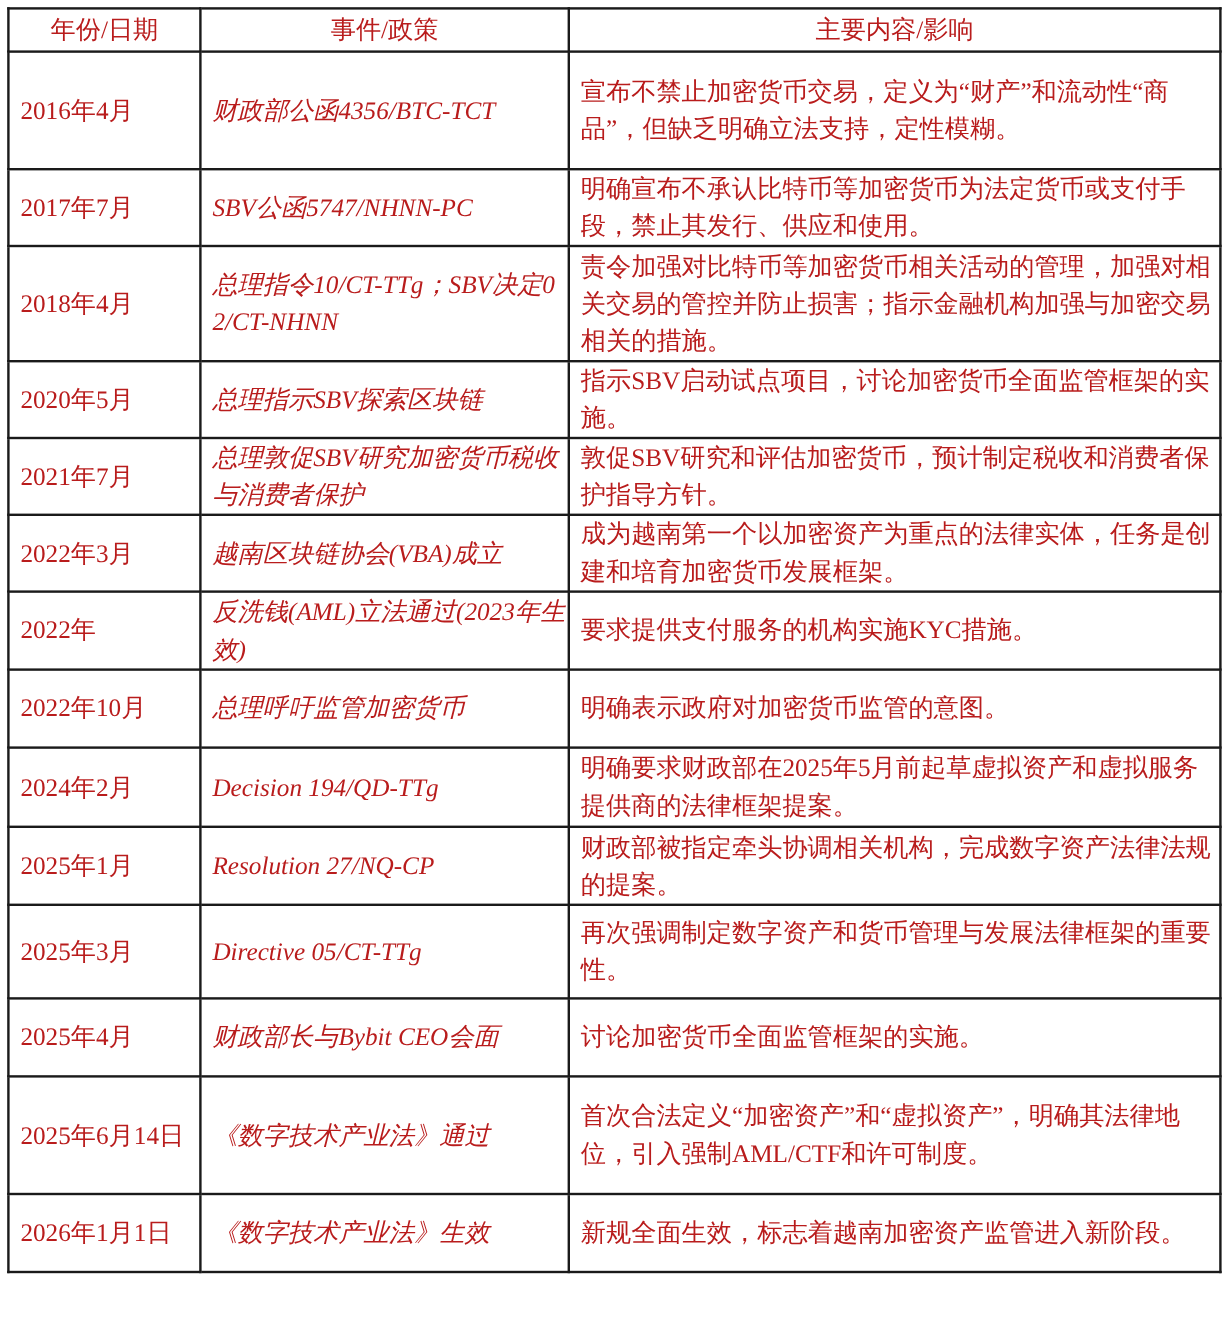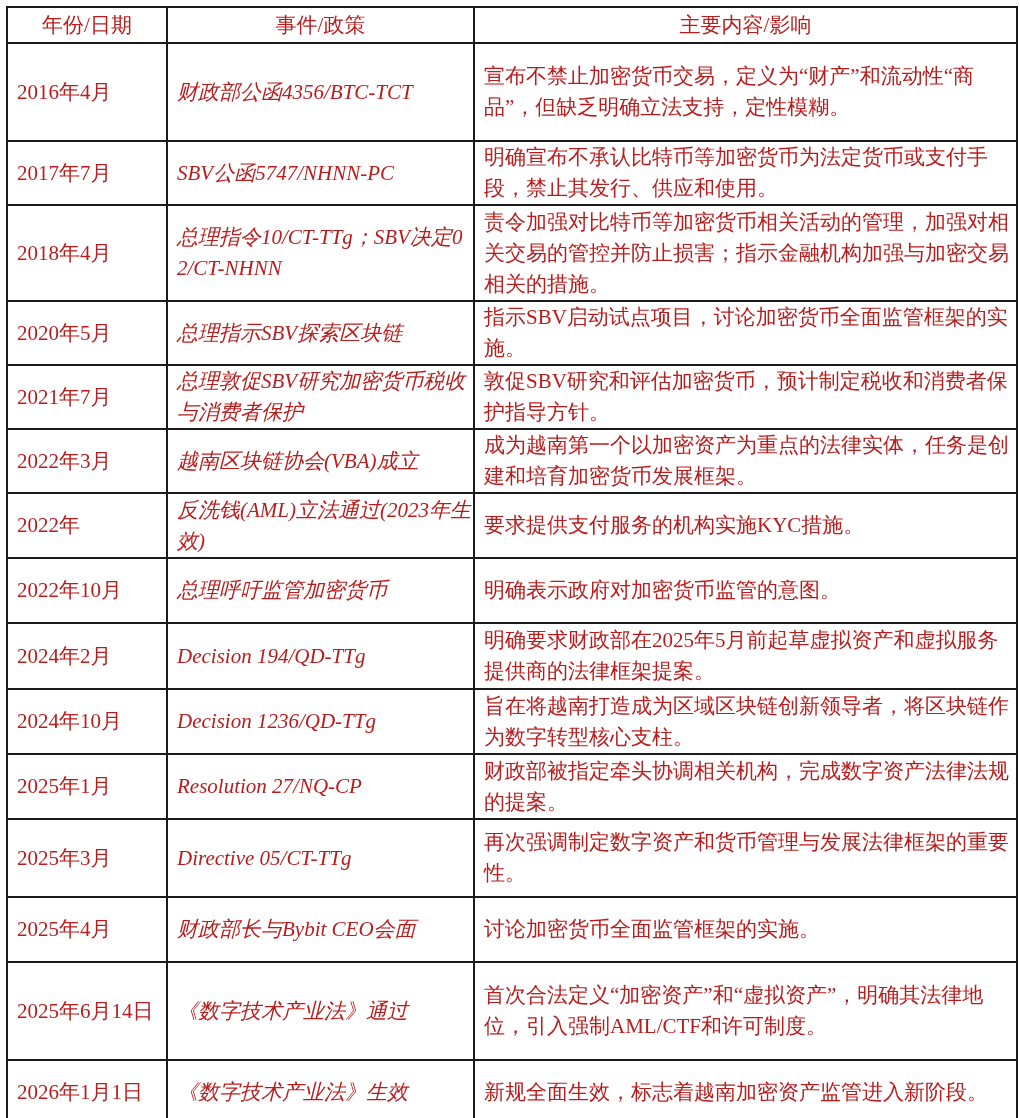--- a/index.html
+++ b/index.html
@@ -87,25 +87,20 @@
         <td class="c-date">2022年10月</td>
         <td class="c-event">总理呼吁监管加密货币</td>
         <td class="c-impact">明确表示政府对加密货币监管的意图。</td>
       </tr>
       <tr style="height: 66px; margin-left: 48px;">
         <td class="c-date">2024年2月</td>
         <td class="c-event">Decision 194/QD-TTg</td>
         <td class="c-impact">明确要求财政部在2025年5月前起草虚拟资产和虚拟服务提供商的法律框架提案。</td>
       </tr>
       <tr style="height: 65px;">
-        <td class="c-date">2024年10月</td>
-        <td class="c-event">Decision 1236/QD-TTg</td>
-        <td class="c-impact">旨在将越南打造成为区域区块链创新领导者，将区块链作为数字转型核心支柱。</td>
-      </tr>
-      <tr style="height: 65px;">
         <td class="c-date">2025年1月</td>
         <td class="c-event">Resolution 27/NQ-CP</td>
         <td class="c-impact">财政部被指定牵头协调相关机构，完成数字资产法律法规的提案。</td>
       </tr>
       <tr style="height: 78px;">
         <td class="c-date">2025年3月</td>
         <td class="c-event">Directive 05/CT-TTg</td>
         <td class="c-impact">再次强调制定数字资产和货币管理与发展法律框架的重要性。</td>
       </tr>
       <tr style="height: 65px;">

